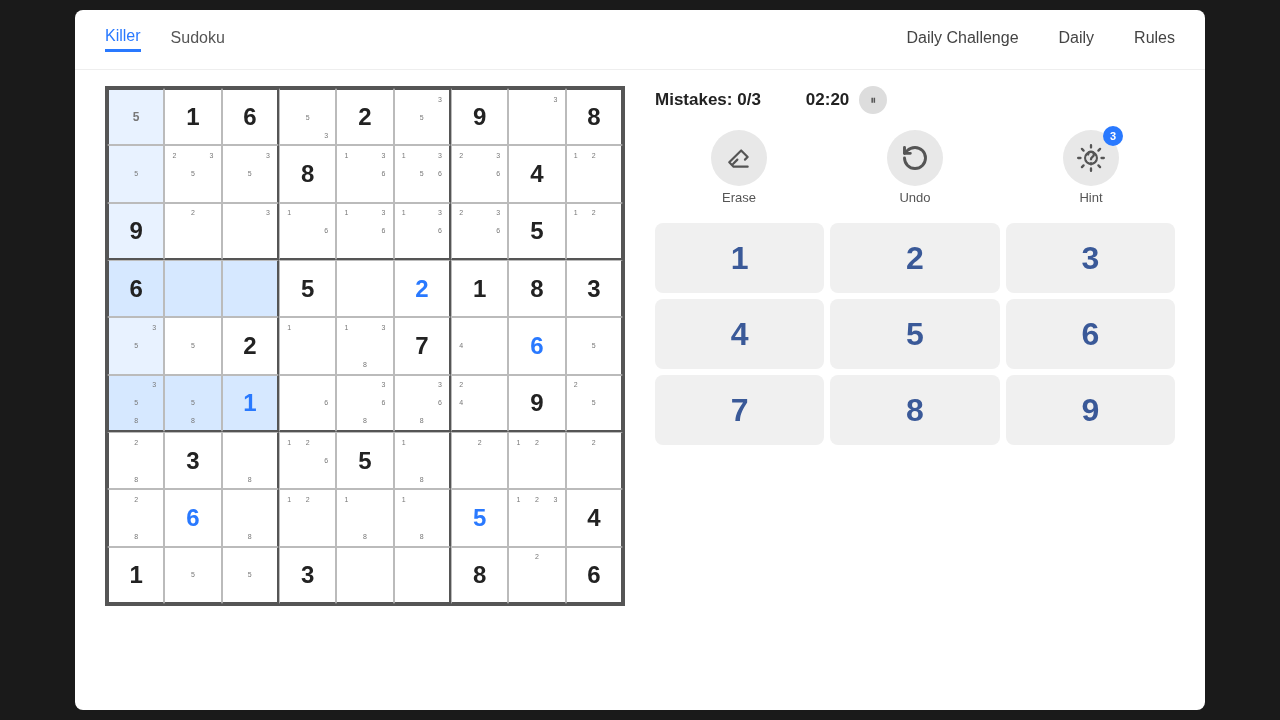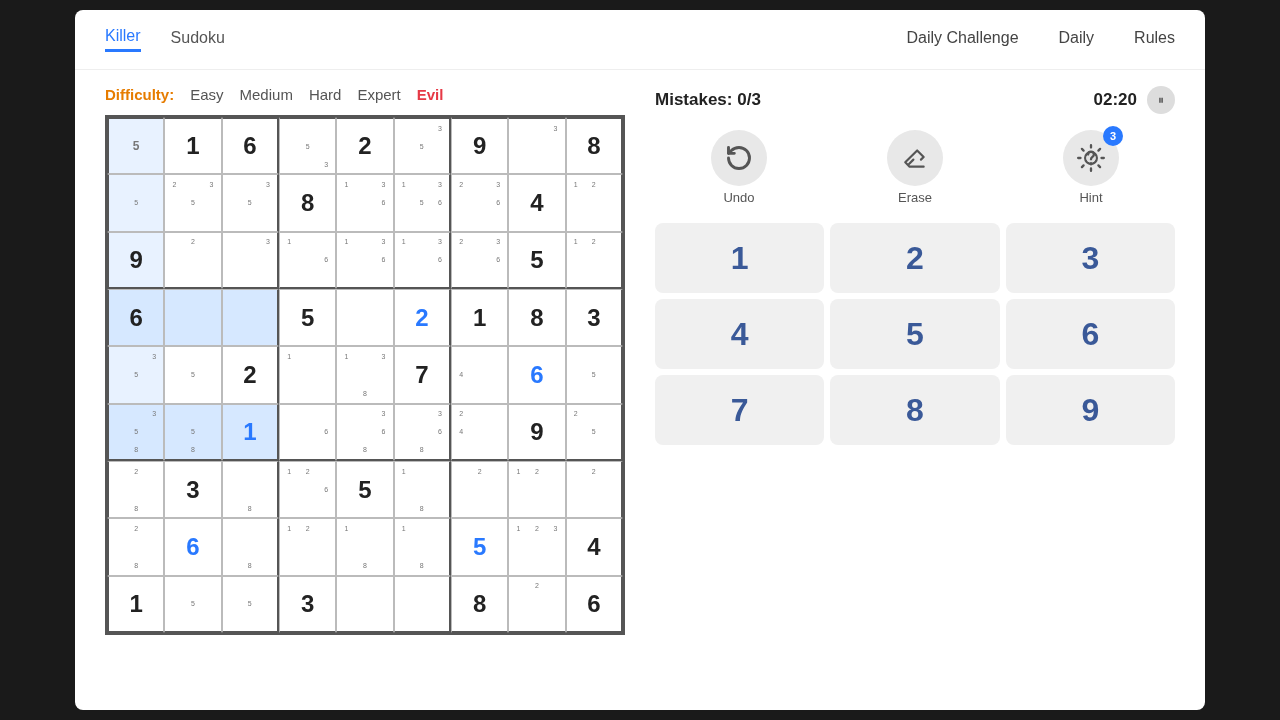--- a/index.html
+++ b/index.html
@@ -144,32 +144,32 @@
     
     .right-panel {
       display: flex;
       flex-direction: column;
       flex: 1;
       gap: 10px;
     }
     .game-stats {
       display: flex;
       align-items: center;
-      justify-content: space-between;
       margin-bottom: 6px;
     }
     .mistakes {
       font-size: 17px;
       font-weight: bold;
       color: #222;
     }
     .timer-area {
       display: flex;
       align-items: center;
       gap: 10px;
+      margin-left: 45px;
     }
     .timer-text {
       font-size: 17px;
       font-weight: bold;
       color: #222;
     }
     .pause-btn {
       width: 28px;
       height: 28px;
       border-radius: 50%;
@@ -293,28 +293,20 @@
     <div class="nav-right">
       <a class="nav-link">Daily Challenge</a>
       <a class="nav-link">Daily</a>
       <a class="nav-link">Rules</a>
     </div>
   </div>
 
   <div class="content">
 
     <div class="left-panel">
-      <div class="difficulty-bar">
-        <span class="difficulty-label">Difficulty:</span>
-        <span class="diff-option">Easy</span>
-        <span class="diff-option">Medium</span>
-        <span class="diff-option">Hard</span>
-        <span class="diff-option">Expert</span>
-        <span class="diff-option active">Evil</span>
-      </div>
 
       <div class="sudoku-grid" id="sudoku-grid">
 
       <div class="cell light-blue-bg" style="border-left: 2px solid rgb(85, 85, 85); border-top: 2px solid rgb(85, 85, 85); font-size: 12px; color: rgb(119, 119, 119);">5</div>
           <div class="cell" style="border-top: 2px solid rgb(85, 85, 85); font-size: 24px; color: rgb(34, 34, 34); font-weight: bold;">1</div>
           <div class="cell" style="border-right: 2px solid rgb(85, 85, 85); border-top: 2px solid rgb(85, 85, 85); font-size: 24px; color: rgb(34, 34, 34); font-weight: bold;">6</div>
           <div class="cell" style="border-top: 2px solid rgb(85, 85, 85); font-size: 8px; font-weight: normal;">
             <div class="notes-grid">
               <span style="color: rgb(119, 119, 119); font-size: 7px;"></span>
               <span style="color: rgb(119, 119, 119); font-size: 7px;"></span>
@@ -952,35 +944,35 @@
         <span class="mistakes">Mistakes: 0/3</span>
         <div class="timer-area">
           <span class="timer-text">02:20</span>
           <button class="pause-btn">⏸</button>
         </div>
       </div>
 
       <div class="action-buttons">
         <button class="action-btn">
           <div class="action-icon">
+            <svg width="26" height="26" viewBox="0 0 24 24" fill="none" stroke="#555" stroke-width="2" stroke-linecap="round" stroke-linejoin="round">
+              <path d="M20 20H7L3 16l11-11 6 6-2.5 2.5"></path>
+              <path d="M6.5 17.5l4-4"></path>
+            </svg>
+          </div>
+          <span class="action-label">Erase</span>
+        </button>
+        <button class="action-btn">
+          <div class="action-icon">
             <svg width="28" height="28" viewBox="0 0 24 24" fill="none" stroke="#555" stroke-width="2.5" stroke-linecap="round" stroke-linejoin="round">
               <path d="M3 12a9 9 0 1 0 9-9 9.75 9.75 0 0 0-6.74 2.74L3 8"></path>
               <path d="M3 3v5h5"></path>
             </svg>
           </div>
           <span class="action-label">Undo</span>
-        </button>
-        <button class="action-btn">
-          <div class="action-icon">
-            <svg width="26" height="26" viewBox="0 0 24 24" fill="none" stroke="#555" stroke-width="2" stroke-linecap="round" stroke-linejoin="round">
-              <path d="M20 20H7L3 16l11-11 6 6-2.5 2.5"></path>
-              <path d="M6.5 17.5l4-4"></path>
-            </svg>
-          </div>
-          <span class="action-label">Erase</span>
         </button>
         <button class="action-btn">
           <div class="action-icon hint-icon" style="position:relative;">
             <svg width="28" height="28" viewBox="0 0 24 24" fill="none" stroke="#555" stroke-width="2" stroke-linecap="round" stroke-linejoin="round">
               <circle cx="12" cy="12" r="5" fill="#f5f5f5"></circle>
               <path d="M12 1v2M12 21v2M4.22 4.22l1.42 1.42M18.36 18.36l1.42 1.42M1 12h2M21 12h2M4.22 19.78l1.42-1.42M18.36 5.64l1.42-1.42"></path>
               <circle cx="12" cy="12" r="4" fill="#e0e0e0" stroke="none"></circle>
               <path d="M9.5 9a2.5 2.5 0 0 1 5 0c0 2-2.5 2-2.5 4" stroke="#555" stroke-width="2" stroke-linecap="round" fill="none"></path>
               <circle cx="12" cy="17" r="0.5" fill="#555" stroke="#555"></circle>
             </svg>

